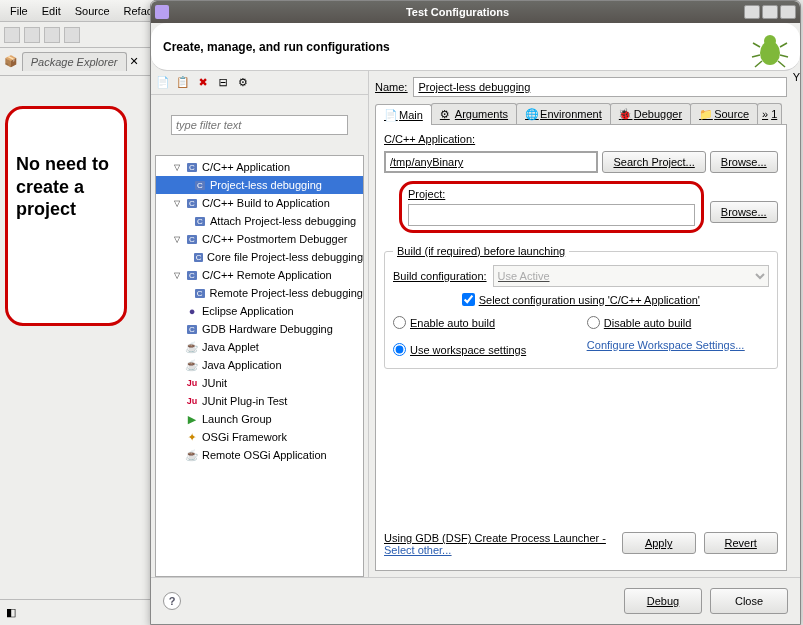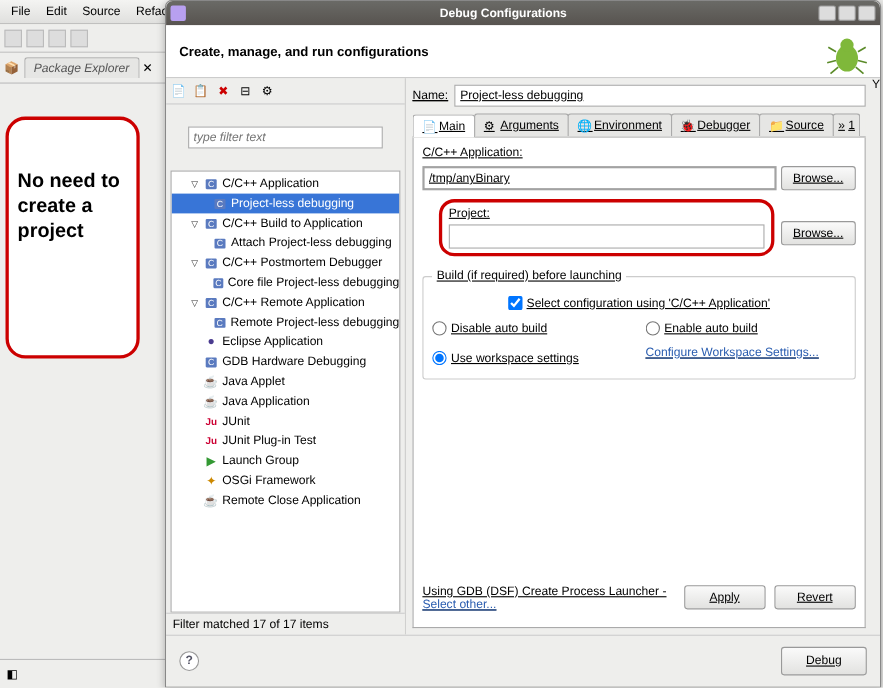--- a/index.html
+++ b/index.html
@@ -19,21 +19,21 @@
 .annot-box { position: absolute; top: 106px; left: 5px; width: 122px; height: 220px; border: 3px solid #c00; border-radius: 18px; background: #fff; display: flex; align-items: flex-start; justify-content: center; padding: 44px 8px; }
 .annot-text { font-size: 18px; font-weight: bold; color: #000; text-align: left; line-height: 1.25; }
 
 
 .dialog { position: absolute; top: 0; left: 150px; width: 651px; height: 625px; background: #eeeeec; border: 1px solid #888; border-radius: 6px 6px 0 0; box-shadow: 0 2px 8px rgba(0,0,0,.3); display: flex; flex-direction: column; }
 .titlebar { height: 22px; background: linear-gradient(#6a6a66,#57534f); color: #fff; display: flex; align-items: center; border-radius: 6px 6px 0 0; padding: 0 4px; }
 .titlebar .icon { width: 14px; height: 14px; background: #b8a0f0; border-radius: 2px; display:inline-block; margin-right:4px;}
 .titlebar .title { flex: 1; text-align: center; font-weight: bold; }
 .titlebar .wbtn { width: 16px; height: 14px; margin-left: 2px; border: 1px solid #999; background: #ddd; border-radius: 2px; }
 
-.header { padding: 8px 12px; background: #fff; border-bottom: 1px solid #ccc; display: flex; align-items: center; position: relative; height:48px;}
+.header { padding: 8px 12px; background: #fff; border-bottom: 1px solid #ccc; display: flex; align-items: center; position: relative; height:48px;border-radius:16px;}
 .header-title { font-weight: bold; font-size: 12px; }
 .bug-icon { position: absolute; right: 10px; top: 6px; width: 40px; height: 40px; }
 
 .content { flex: 1; display: flex; overflow: hidden; }
 
 
 .left-panel { width: 218px; border-right: 1px solid #ccc; display: flex; flex-direction: column; background:#eeeeec; }
 .lp-toolbar { height: 24px; border-bottom: 1px solid #ccc; display: flex; align-items: center; padding: 0 4px; gap: 4px; }
 .lp-toolbar .tb { width: 16px; height: 16px; display:flex; align-items:center; justify-content:center; }
 .lp-filter { margin: 20px; }
@@ -112,21 +112,21 @@
   <span>◧</span>
 </div>
 
 <div class="annot-box">
   <div class="annot-text">No need to create a project</div>
 </div>
 
 <div class="dialog">
   <div class="titlebar">
     <span class="icon"></span>
-    <span class="title">Debug Configurations</span>
+    <span class="title">Test Configurations</span>
     <span class="wbtn"></span>
     <span class="wbtn"></span>
     <span class="wbtn"></span>
   </div>
 
   <div class="header">
     <span class="header-title">Create, manage, and run configurations</span>
     <svg class="bug-icon" viewBox="0 0 40 40">
       <ellipse cx="20" cy="24" rx="10" ry="12" fill="#7fb83a"></ellipse>
       <circle cx="20" cy="12" r="6" fill="#7fb83a"></circle>
@@ -259,24 +259,23 @@
             <span class="icn">
               <span style="color:#c80">✦</span>
             </span>
             <span>OSGi Framework</span>
           </div>
           <div class="tree-item depth1">
             <span class="expander"></span>
             <span class="icn">
               <span style="color:#e08b2c">☕</span>
             </span>
-            <span>Remote Close Application</span>
+            <span>Remote OSGi Application</span>
           </div>
         </div>
-      <div class="filter-status">Filter matched 17 of 17 items</div>
     </div>
 
     
     <div class="right-panel">
       <div class="name-row">
         <label>Name:</label>
         <input type="text" value="Project-less debugging" style="">
       </div>
 
       <div class="tabs">
@@ -300,45 +299,50 @@
             <span class="ticn">📁</span>
             <span>Source</span>
           </div>
         <div class="tab tabmore">»<sub>1</sub></div>
       </div>
 
       <div class="tab-content">
         <div class="field-label">C/C++ Application:</div>
         <div class="field-row">
           <input type="text" value="/tmp/anyBinary" style="">
+          <button class="btn">Search Project...</button>
           <button class="btn">Browse...</button>
         </div>
 
         <div style="display:flex; gap:6px; align-items:flex-start;">
           <div class="red-ann" style="flex:1;margin-left:15px;">
             <div class="field-label" style="margin-bottom:4px">Project:</div>
             <input type="text" value="" style="">
           </div>
           <button class="btn" style="margin-top:22px">Browse...</button>
         </div>
 
         <fieldset class="build-group">
           <legend>Build (if required) before launching</legend>
+          <div class="bc-row">
+            <span>Build configuration:</span>
+            <select disabled=""><option>Use Active</option></select>
+          </div>
           <div class="chk-row" style="justify-content:center">
             <input type="checkbox" checked="" style="">
             <span>Select configuration using 'C/C++ Application'</span>
           </div>
           <div class="radio-grid">
             <label class="chk-row">
                 <input type="radio" name="ab" style="">
-                <span>Disable auto build</span>
+                <span>Enable auto build</span>
               </label>
             <label class="chk-row">
                 <input type="radio" name="ab" style="">
-                <span>Enable auto build</span>
+                <span>Disable auto build</span>
               </label>
             <label class="chk-row">
                 <input type="radio" name="ab" checked="" style="">
                 <span>Use workspace settings</span>
               </label>
             <span class="link">Configure Workspace Settings...</span>
           </div>
         </fieldset>
 
         <div style="flex:1"></div>
@@ -353,15 +357,16 @@
           </div>
         </div>
       </div>
     </div>
 Y  </div>
 
   <div class="footer">
     <div class="help-icon">?</div>
     <div class="actions">
       <button class="btn"><span style="text-decoration:underline">Debug</span></button>
+      <button class="btn">Close</button>
     </div>
   </div>
 </div>
 
 </body></html>

